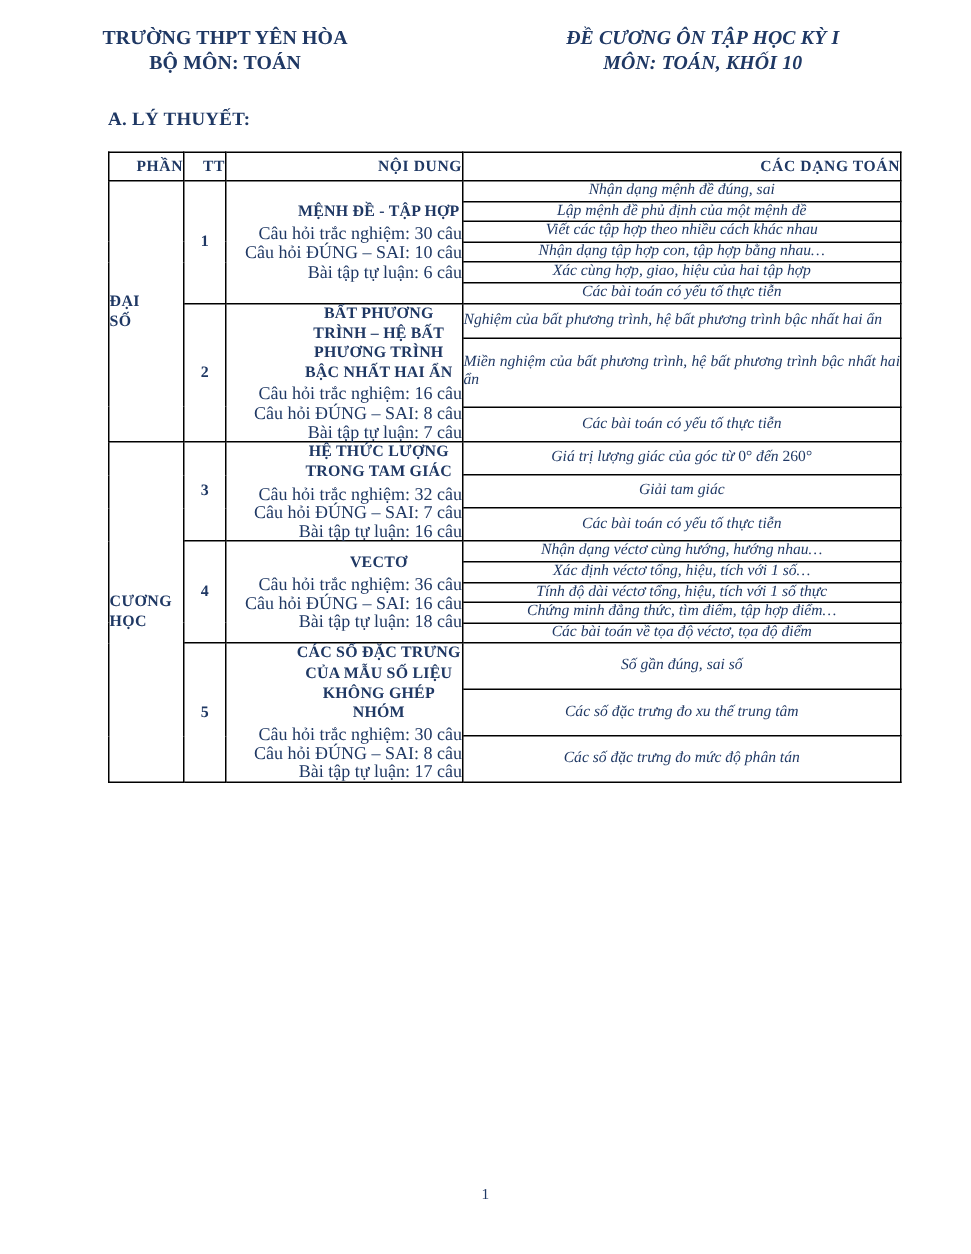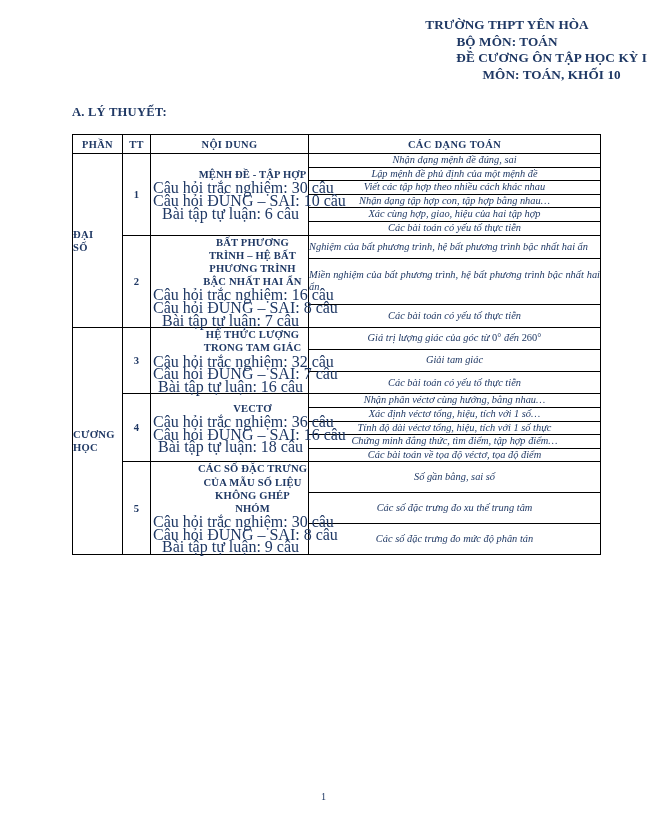--- a/index.html
+++ b/index.html
@@ -20,32 +20,33 @@
   .page {
     position: relative;
     width: 647px;
     height: 836px;
     box-sizing: border-box;
   }
 
   
   .header {
     display: flex;
-    flex-direction: column;
-    align-items: flex-end;
+    flex-direction: row;
+    align-items: center;
     padding: 17px 0 0 0;
   }
   .header-left {
     width: 280px;
     text-align: center;
     padding-left: 10px;
   }
   .header-right {
     flex: 1;
     text-align: center;
+    font-style: italic;
   }
   .hline {
     font-weight: bold;
     font-size: 13.2px;
     line-height: 16.5px;
     letter-spacing: 0.1px;
     white-space: nowrap;
   }
 
   
@@ -66,21 +67,21 @@
     width: 528px;
     table-layout: fixed;
   }
   table.outline td, table.outline th {
     border: 1px solid #000000;
     padding: 0;
     vertical-align: middle;
   }
 
   th.hdr {
-    text-align: center;
+    text-align: right;
     font-weight: bold;
     font-size: 10.4px;
     letter-spacing: 0.4px;
     height: 18px;
     padding: 1px 0 2px 0;
     color: #1F3864;
   }
 
   
   col.c-phan { width: 50px; }
@@ -107,23 +108,23 @@
   }
   .nd-title {
     font-weight: bold;
     font-size: 10.6px;
     line-height: 13.2px;
     letter-spacing: 0.15px;
     margin-bottom: 1px;
     margin-left: 46px;
   }
   .nd-counts {
-    font-size: 16px;
+    font-size: 12px;
     line-height: 12.6px;
-    text-align: center;
+    text-align: right;
     padding-left: 2px;
   }
   .nd-counts div { white-space: nowrap; }
 
   td.cdt {
     font-style: italic;
     font-size: 10.4px;
     line-height: 12.6px;
     padding: 3px 7px 4px 7px;
     text-align: justify;
@@ -252,45 +253,45 @@
           <tr>
             <td class="tt" rowspan="5">4</td>
             <td class="nd" rowspan="5">
               <div class="nd-title">VECTƠ</div>
               <div class="nd-counts">
                 <div>Câu hỏi trắc nghiệm: 36 câu</div>
                 <div>Câu hỏi ĐÚNG – SAI: 16 câu</div>
                 <div>Bài tập tự luận: 18 câu</div>
               </div>
             </td>
-            <td class="cdt single">Nhận phân véctơ cùng hướng, bằng nhau…</td>
+            <td class="cdt single">Nhận dạng véctơ cùng hướng, hướng nhau…</td>
           </tr>
           <tr>
             <td class="cdt single">Xác định véctơ tổng, hiệu, tích với 1 số…</td>
           </tr>
           <tr>
             <td class="cdt single">Tính độ dài véctơ tổng, hiệu, tích với 1 số thực</td>
           </tr>
           <tr>
             <td class="cdt single">Chứng minh đẳng thức, tìm điểm, tập hợp điểm…</td>
           </tr>
           <tr>
             <td class="cdt single">Các bài toán về tọa độ véctơ, tọa độ điểm</td>
           </tr>
           <tr>
             <td class="tt" rowspan="3">5</td>
             <td class="nd" rowspan="3">
               <div class="nd-title">CÁC SỐ ĐẶC TRƯNG CỦA MẪU SỐ LIỆU KHÔNG GHÉP NHÓM</div>
               <div class="nd-counts">
                 <div>Câu hỏi trắc nghiệm:  30 câu</div>
                 <div>Câu hỏi ĐÚNG – SAI: 8 câu</div>
-                <div>Bài tập tự luận:  9 câu</div>
-              </div>
-            </td>
-            <td class="cdt single">Số gần bằng, sai số</td>
+                <div>Bài tập tự luận:  17 câu</div>
+              </div>
+            </td>
+            <td class="cdt single">Số gần đúng, sai số</td>
           </tr>
           <tr>
             <td class="cdt single">Các số đặc trưng đo xu thế trung tâm</td>
           </tr>
           <tr>
             <td class="cdt single">Các số đặc trưng đo mức độ phân tán</td>
           </tr>
         </tbody>
     </table>
   </div>

